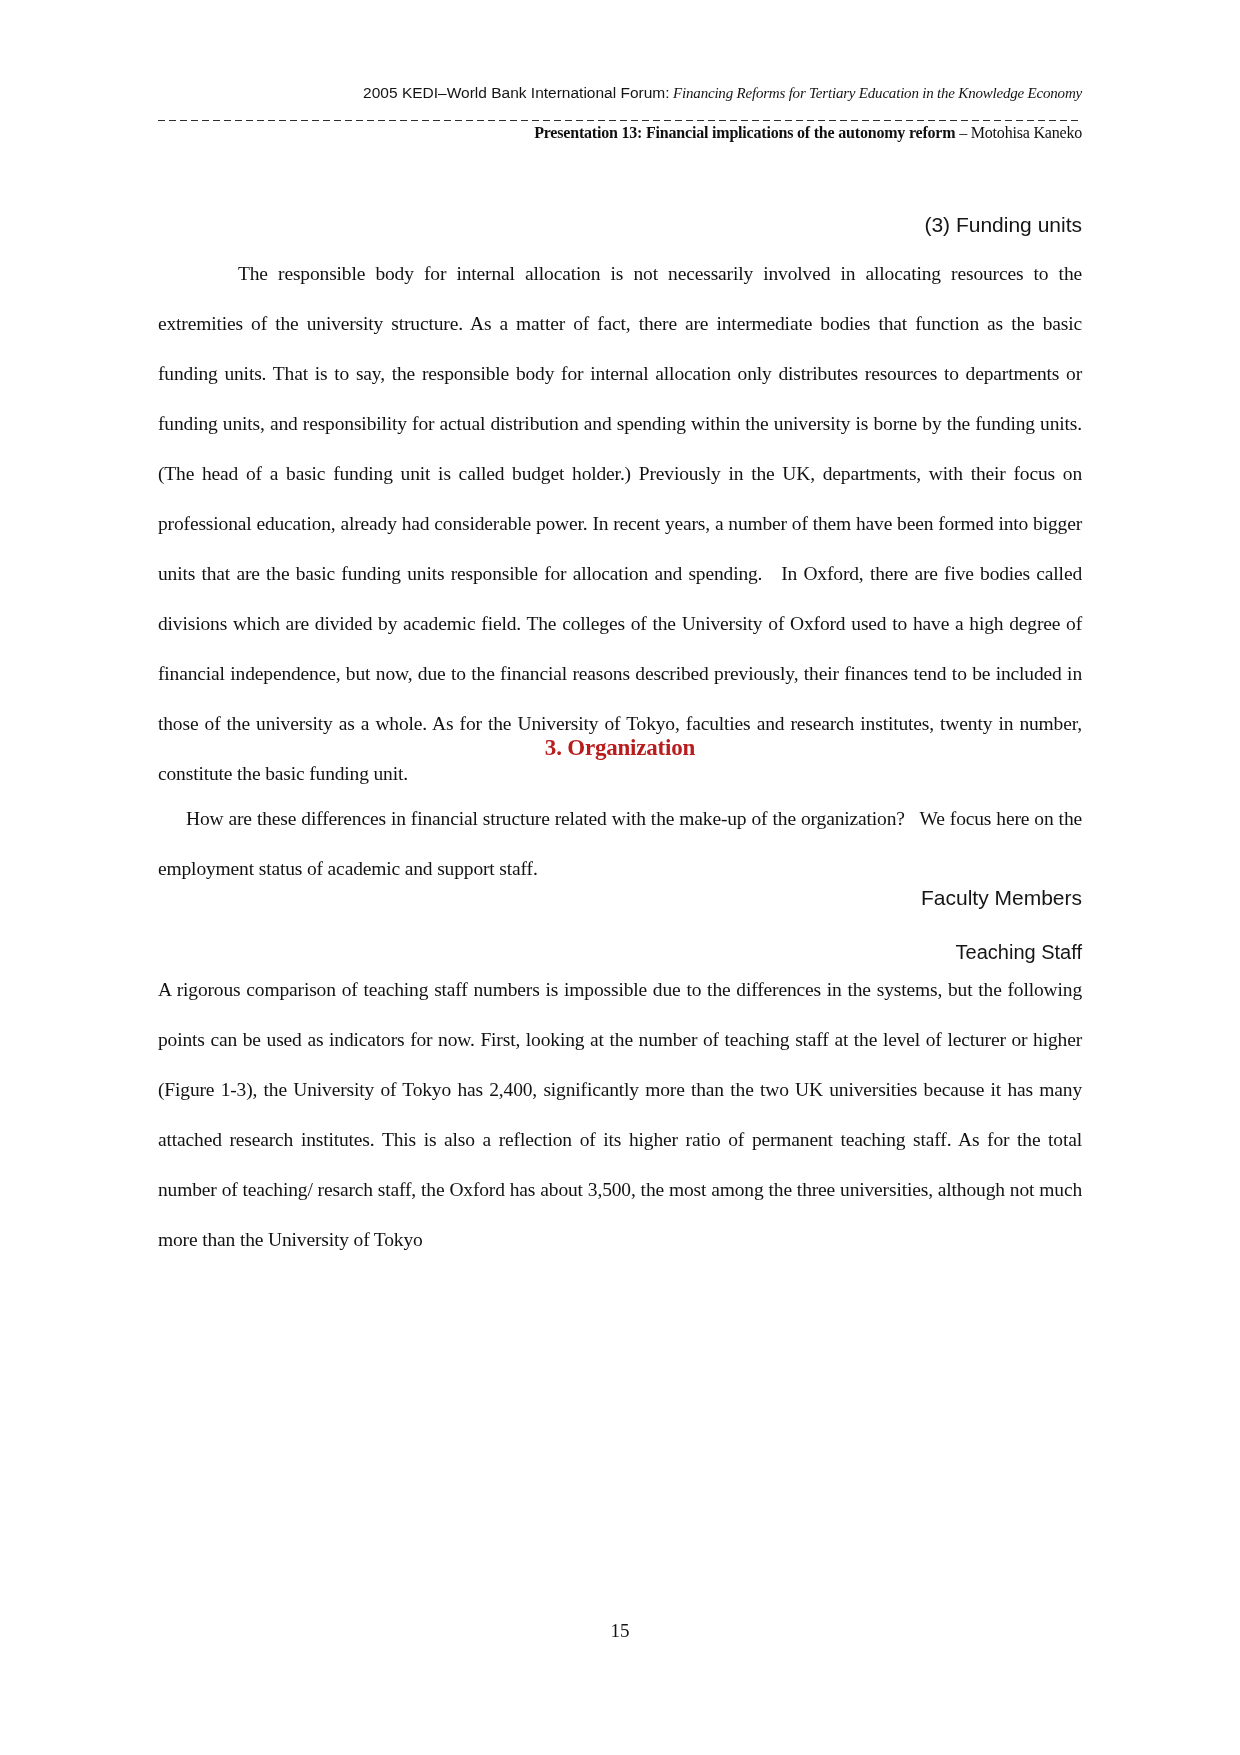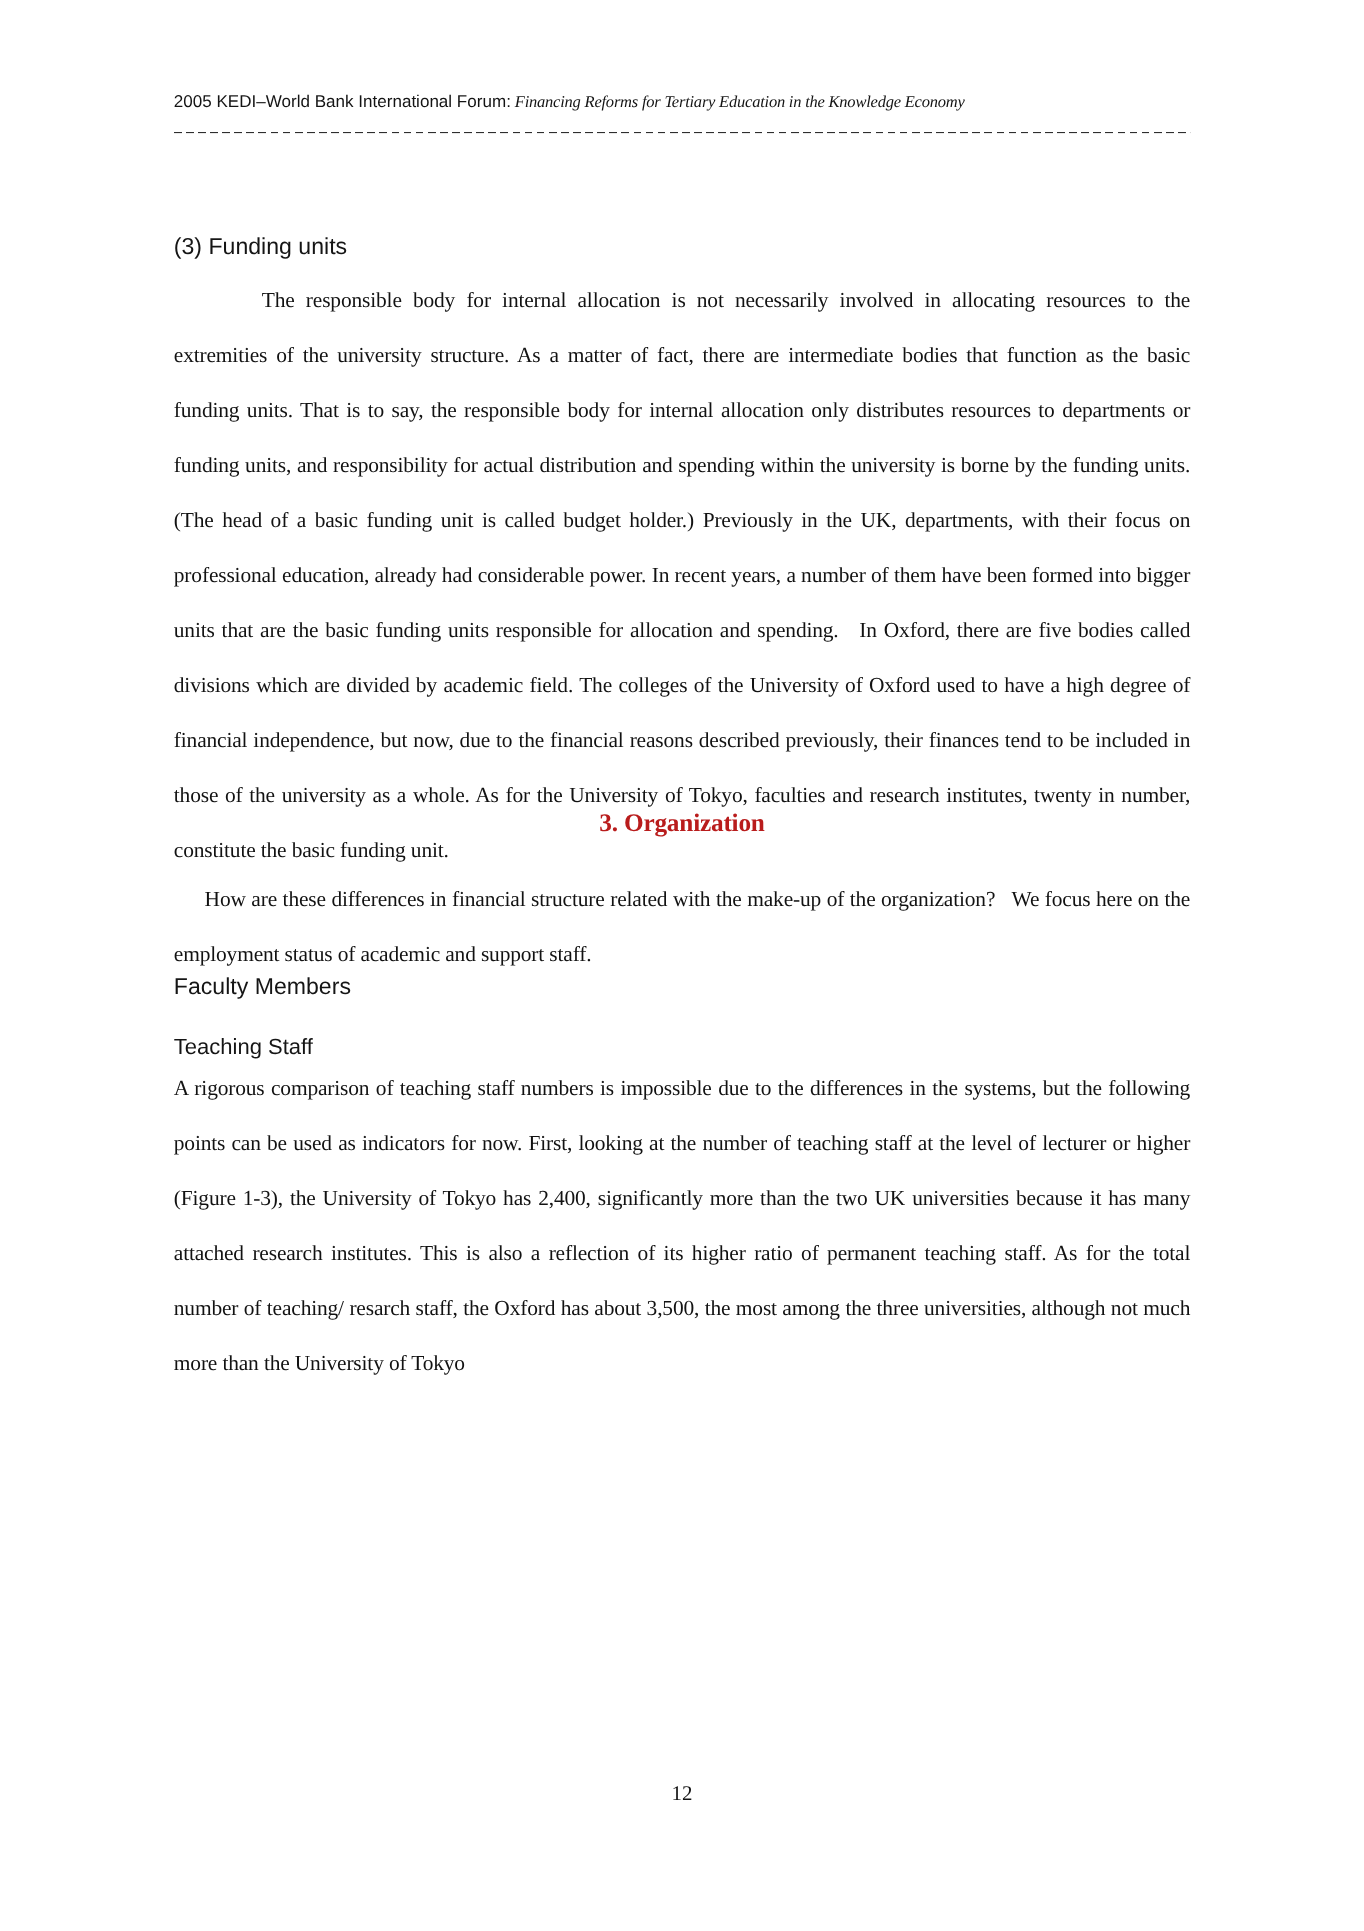--- a/index.html
+++ b/index.html
@@ -19,20 +19,21 @@
     position: absolute;
     left: 158px;
     top: 0;
     width: 924px;
     height: 100%;
   }
   .abs {
     position: absolute;
     left: 0;
     right: 0;
+    text-align: right;
   }
 
   
   .forum-line {
     top: 84px;
     font-family: "Liberation Sans", sans-serif;
     font-size: 15.5px;
     color: #141414;
     white-space: nowrap;
   }
@@ -108,31 +109,34 @@
 
 <div class="page">
   <div class="content">
 
     <div class="abs forum-line">
       <span>2005 KEDI–World Bank International Forum:</span><span class="subtitle-italic"> Financing Reforms for Tertiary Education in the Knowledge Economy</span>
     </div>
 
     <div class="abs dashed-rule"></div>
 
+    <div class="abs presentation-line">
+      <span class="bold">Presentation 13: Financial implications of the autonomy reform</span><span> – Motohisa Kaneko</span>
+    </div>
 
     <div class="abs h-sans funding-heading">(3) Funding units</div>
 
     <div class="abs body-par par-funding">The responsible body for internal allocation is not necessarily involved in allocating resources to the extremities of the university structure. As a matter of fact, there are intermediate bodies that function as the basic funding units. That is to say, the responsible body for internal allocation only distributes resources to departments or funding units, and responsibility for actual distribution and spending within the university is borne by the funding units. (The head of a basic funding unit is called budget holder.) Previously in the UK, departments, with their focus on professional education, already had considerable power. In recent years, a number of them have been formed into bigger units that are the basic funding units responsible for allocation and spending.   In Oxford, there are five bodies called divisions which are divided by academic field. The colleges of the University of Oxford used to have a high degree of financial independence, but now, due to the financial reasons described previously, their finances tend to be included in those of the university as a whole. As for the University of Tokyo, faculties and research institutes, twenty in number, constitute the basic funding unit.</div>
 
     <div class="abs org-heading">3. Organization</div>
 
     <div class="abs body-par par-organization">How are these differences in financial structure related with the make-up of the organization?   We focus here on the employment status of academic and support staff.</div>
 
     <div class="abs h-sans teaching-heading">Teaching Staff</div>
 
     <div class="abs h-sans faculty-heading">Faculty Members</div>
 
     <div class="abs body-par par-teaching">A rigorous comparison of teaching staff numbers is impossible due to the differences in the systems, but the following points can be used as indicators for now. First, looking at the number of teaching staff at the level of lecturer or higher (Figure 1-3), the University of Tokyo has 2,400, significantly more than the two UK universities because it has many attached research institutes. This is also a reflection of its higher ratio of permanent teaching staff. As for the total number of teaching/ resarch staff, the Oxford has about 3,500, the most among the three universities, although not much more than the University of Tokyo</div>
 
-    <div class="abs page-number">12</div>
+    <div class="abs page-number">15</div>
 
   </div>
 </div>
 
 </body></html>

